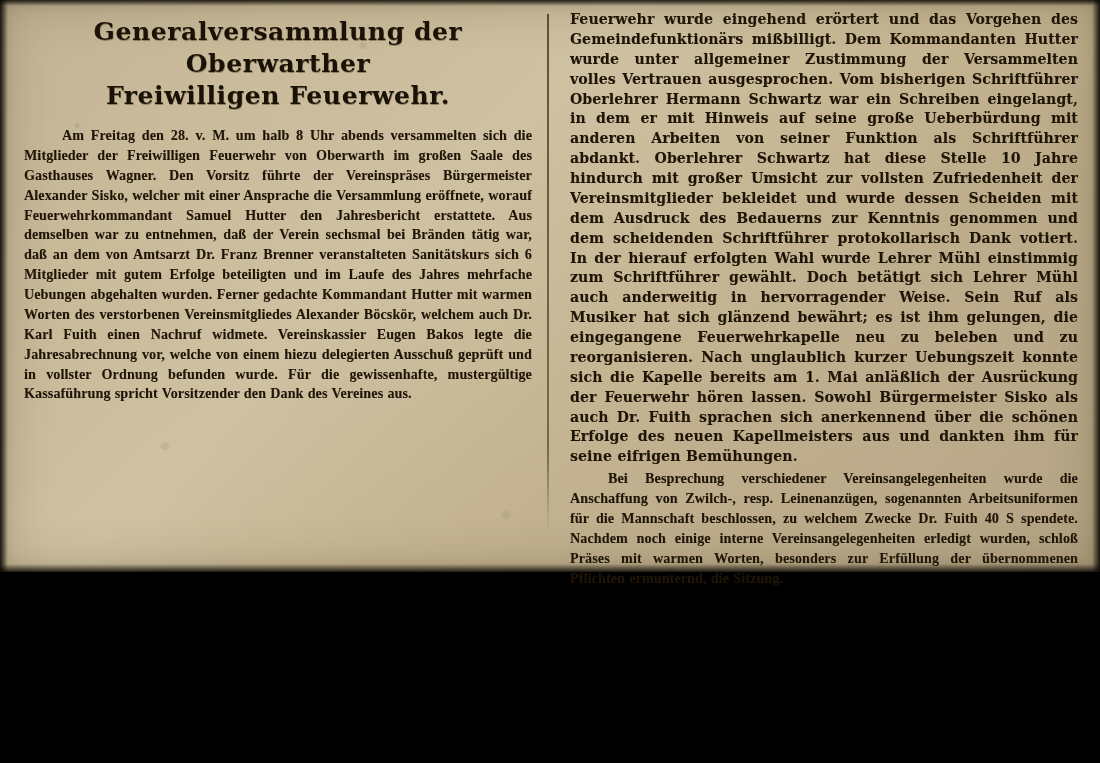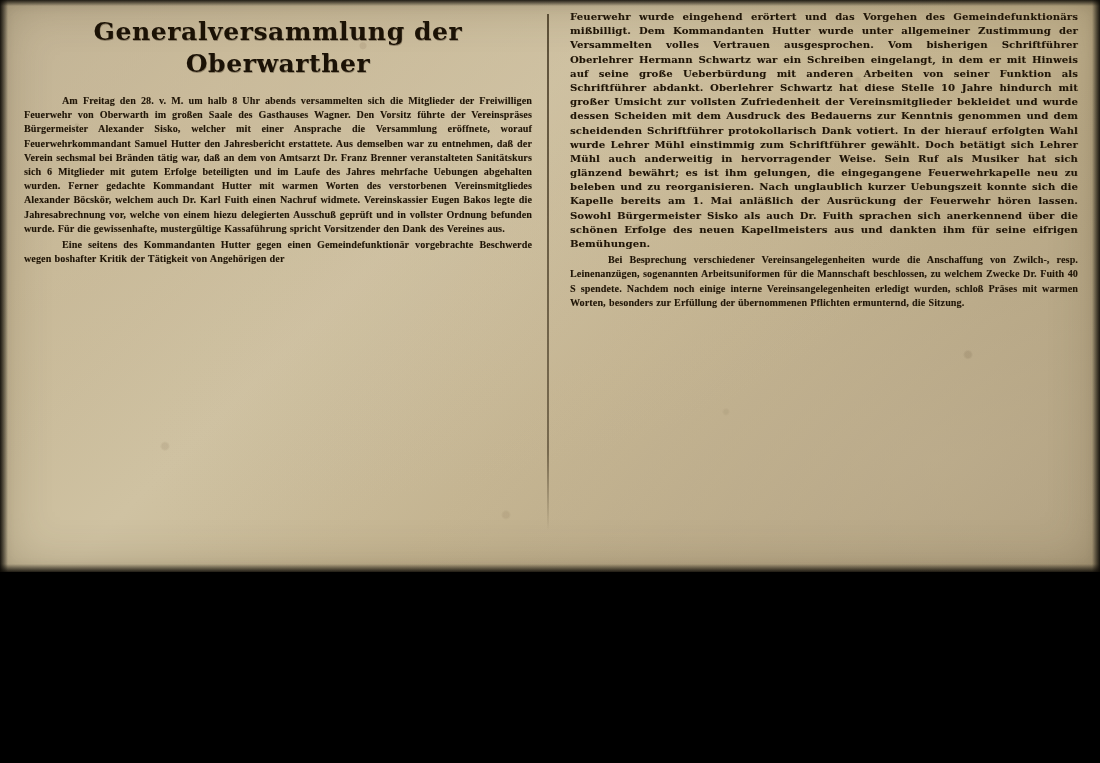--- a/index.html
+++ b/index.html
@@ -89,21 +89,21 @@
     line-height: 1.28;
     letter-spacing: 0.6px;
     margin: 6px 0 14px 0;
     color: #20170c;
     text-shadow: 0.5px 0.5px 0 rgba(40,30,14,0.35);
     -webkit-font-smoothing: none;
   }
 
   p.body {
     font-family: "DejaVu Serif", "Liberation Serif", serif;
-    font-size: 10px;
+    font-size: 14px;
     line-height: 1.42;
     text-align: justify;
     text-justify: inter-word;
     color: #241a0d;
     margin: 0 0 2px 0;
     letter-spacing: 0.15px;
     word-spacing: 0.5px;
     font-weight: 600;
     text-shadow: 0.4px 0.3px 0 rgba(45,34,16,0.30);
   }
@@ -129,23 +129,23 @@
 <body>
 
 <div id="page">
   <div id="grain"></div>
 
   <div id="article">
 
     <div class="column left ink">
       <h1 class="headline">
         <span>Generalversammlung der Oberwarther</span><br>
+        <span>Freiwilligen Feuerwehr.</span>
       </h1>
       <p class="body indent">Am Freitag den 28. v. M. um halb 8 Uhr abends versammelten sich die Mitglieder der Freiwilligen Feuerwehr von Oberwarth im großen Saale des Gasthauses Wagner. Den Vorsitz führte der Vereinspräses Bürgermeister Alexander Sisko, welcher mit einer Ansprache die Versammlung eröffnete, worauf Feuerwehrkommandant Samuel Hutter den Jahresbericht erstattete. Aus demselben war zu entnehmen, daß der Verein sechsmal bei Bränden tätig war, daß an dem von Amtsarzt Dr. Franz Brenner veranstalteten Sanitätskurs sich 6 Mitglieder mit gutem Erfolge beteiligten und im Laufe des Jahres mehrfache Uebungen abgehalten wurden. Ferner gedachte Kommandant Hutter mit warmen Worten des verstorbenen Vereinsmitgliedes Alexander Böcskör, welchem auch Dr. Karl Fuith einen Nachruf widmete. Vereinskassier Eugen Bakos legte die Jahresabrechnung vor, welche von einem hiezu delegierten Ausschuß geprüft und in vollster Ordnung befunden wurde. Für die gewissenhafte, mustergültige Kassaführung spricht Vorsitzender den Dank des Vereines aus.</p>
-      <p class="body indent">Eine seitens des Kommandanten Hutter gegen einen Gemeindefunktionär vorgebrachte Beschwerde wegen boshafter Kritik der Tätigkeit von Angehörigen der</p>
       <div class="rule" style="left:auto; right:0;"></div>
     </div>
 
     <div class="column right ink">
       <p class="body noindent">Feuerwehr wurde eingehend erörtert und das Vorgehen des Gemeindefunktionärs mißbilligt. Dem Kommandanten Hutter wurde unter allgemeiner Zustimmung der Versammelten volles Vertrauen ausgesprochen. Vom bisherigen Schriftführer Oberlehrer Hermann Schwartz war ein Schreiben eingelangt, in dem er mit Hinweis auf seine große Ueberbürdung mit anderen Arbeiten von seiner Funktion als Schriftführer abdankt. Oberlehrer Schwartz hat diese Stelle 10 Jahre hindurch mit großer Umsicht zur vollsten Zufriedenheit der Vereinsmitglieder bekleidet und wurde dessen Scheiden mit dem Ausdruck des Bedauerns zur Kenntnis genommen und dem scheidenden Schriftführer protokollarisch Dank votiert. In der hierauf erfolgten Wahl wurde Lehrer Mühl einstimmig zum Schriftführer gewählt. Doch betätigt sich Lehrer Mühl auch anderweitig in hervorragender Weise. Sein Ruf als Musiker hat sich glänzend bewährt; es ist ihm gelungen, die eingegangene Feuerwehrkapelle neu zu beleben und zu reorganisieren. Nach unglaublich kurzer Uebungszeit konnte sich die Kapelle bereits am 1. Mai anläßlich der Ausrückung der Feuerwehr hören lassen. Sowohl Bürgermeister Sisko als auch Dr. Fuith sprachen sich anerkennend über die schönen Erfolge des neuen Kapellmeisters aus und dankten ihm für seine eifrigen Bemühungen.</p>
       <p class="body indent">Bei Besprechung verschiedener Vereinsangelegenheiten wurde die Anschaffung von Zwilch-, resp. Leinenanzügen, sogenannten Arbeitsuniformen für die Mannschaft beschlossen, zu welchem Zwecke Dr. Fuith 40 S spendete. Nachdem noch einige interne Vereinsangelegenheiten erledigt wurden, schloß Präses mit warmen Worten, besonders zur Erfüllung der übernommenen Pflichten ermunternd, die Sitzung.</p>
     </div>
 
   </div>
 

